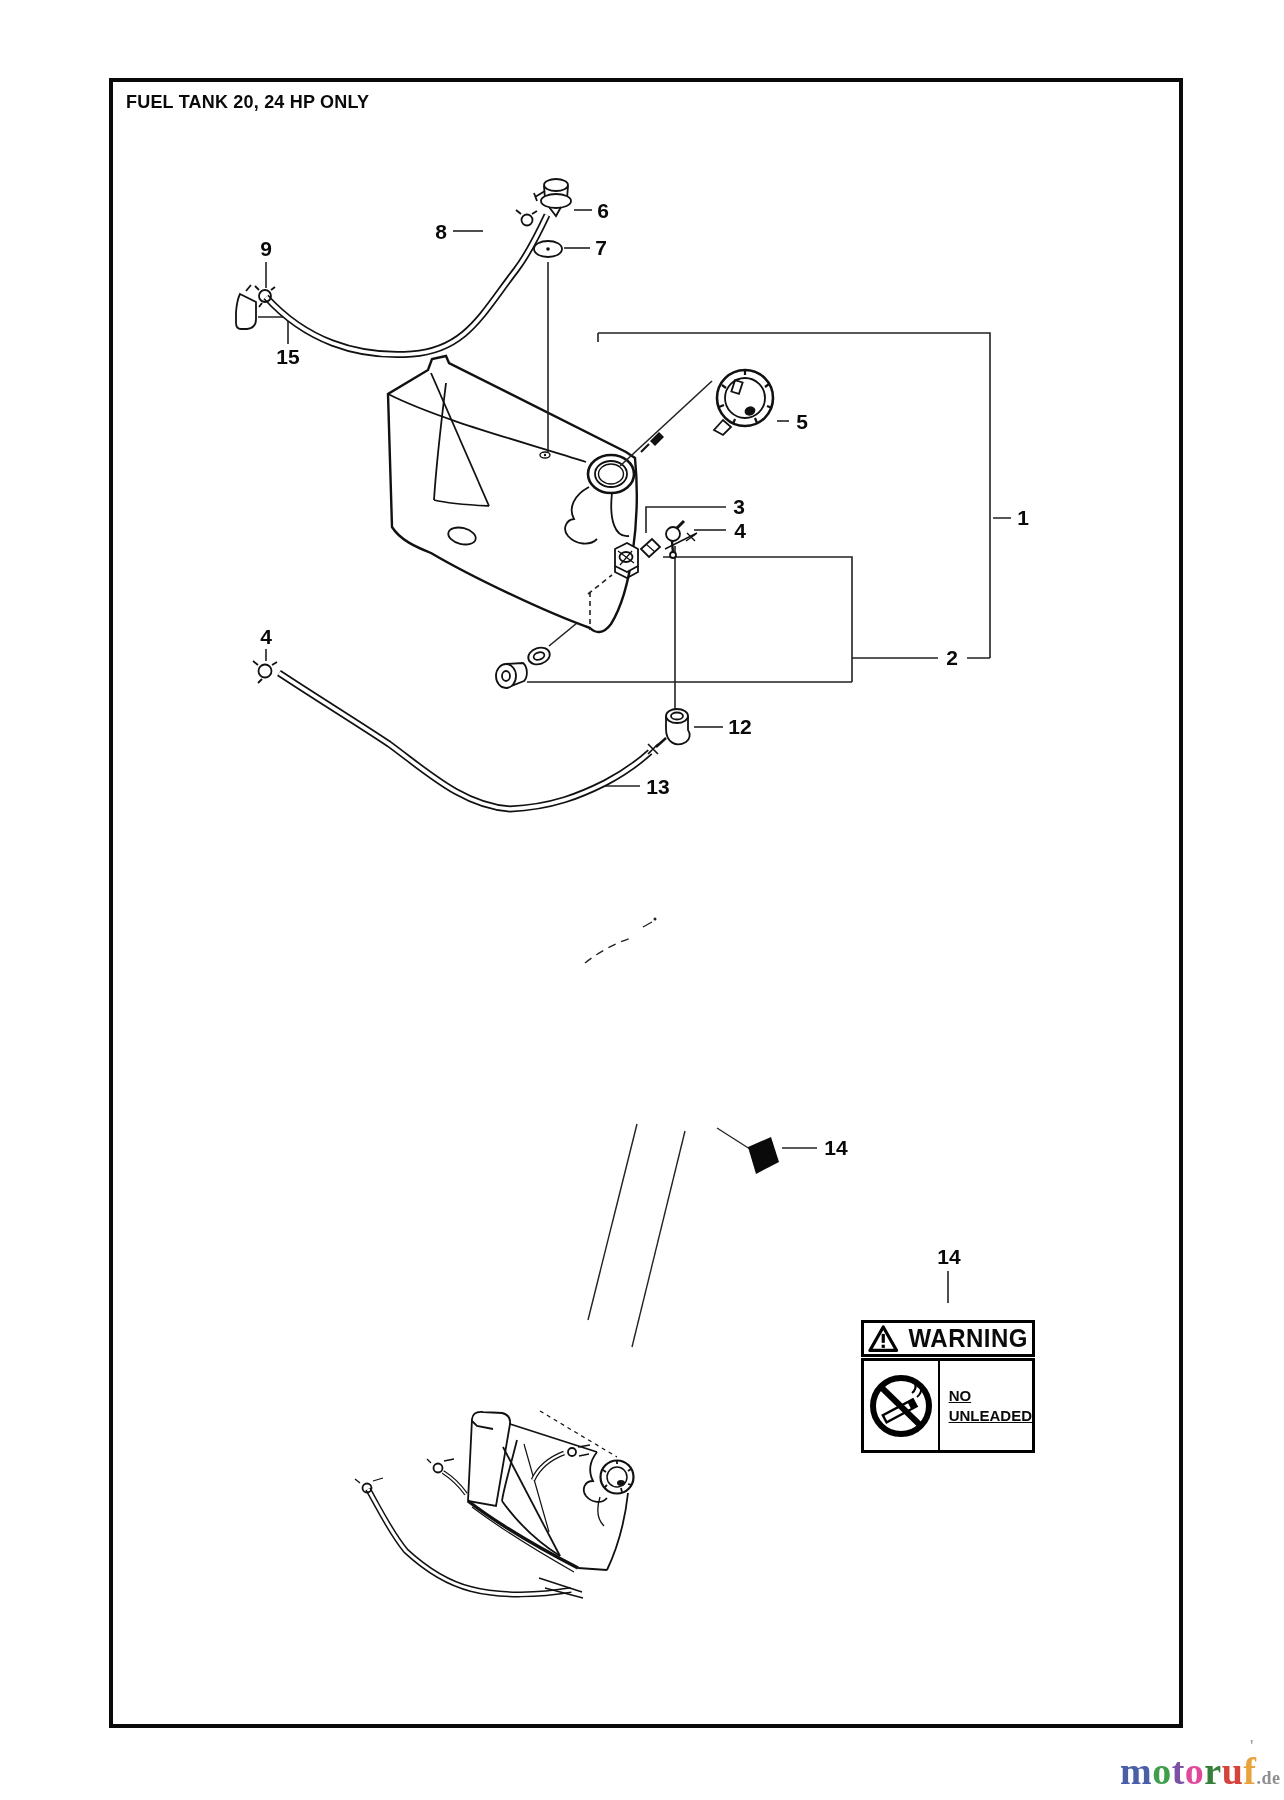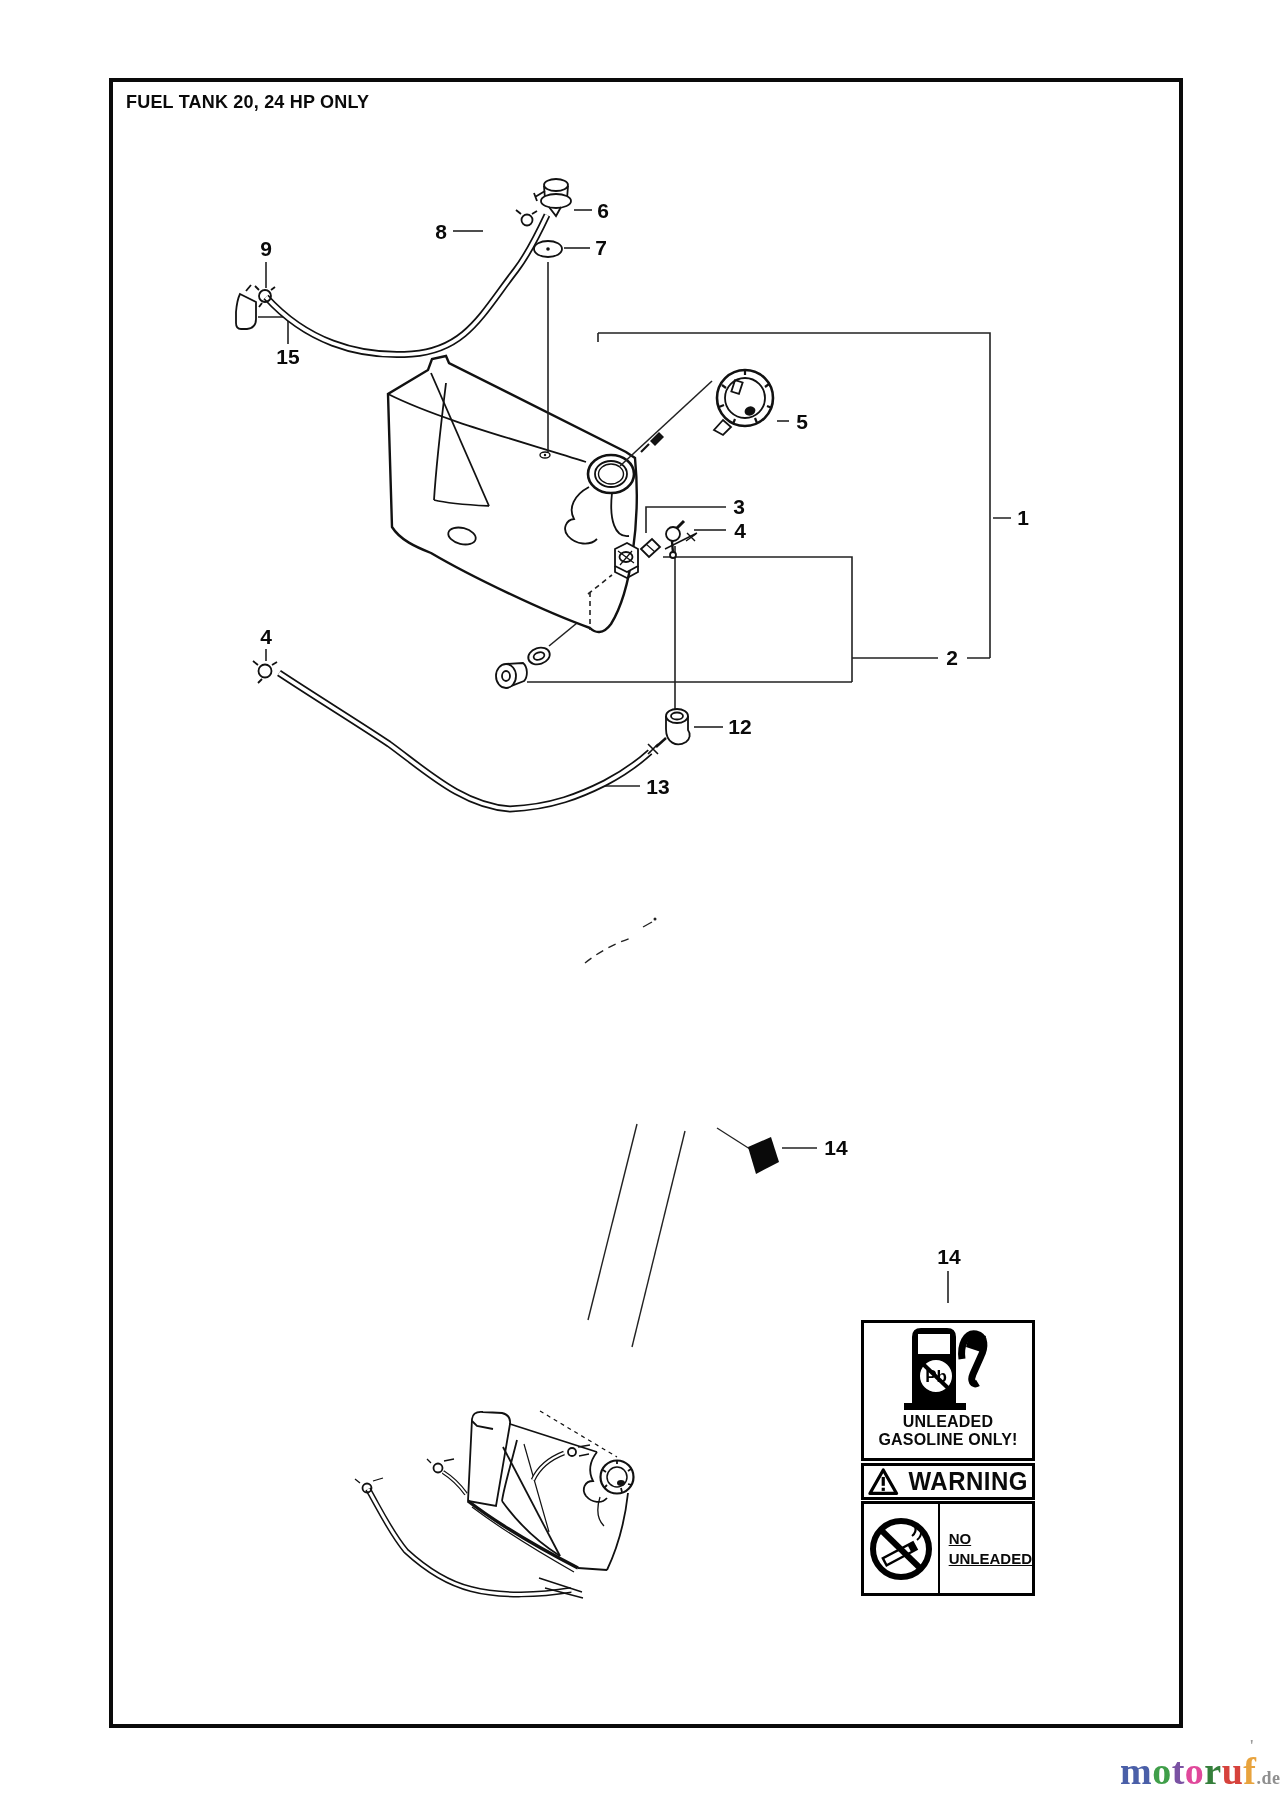--- a/index.html
+++ b/index.html
@@ -221,36 +221,20 @@
   <span class="co" style="left:739px;top:507px">3</span>
   <span class="co" style="left:740px;top:531px">4</span>
   <span class="co" style="left:952px;top:658px">2</span>
   <span class="co" style="left:266px;top:637px">4</span>
   <span class="co" style="left:740px;top:727px">12</span>
   <span class="co" style="left:658px;top:787px">13</span>
   <span class="co" style="left:836px;top:1148px">14</span>
   <span class="co" style="left:949px;top:1257px">14</span>
 
   <div class="wlabel">
-    <div class="wbox unleaded">
-      <svg width="104" height="88" viewBox="0 0 104 88">
-        <rect x="8" y="80" width="62" height="7" fill="#000"></rect>
-        <path d="M16,80 L16,14 Q16,5 25,5 L51,5 Q60,5 60,14 L60,80 Z" fill="#000"></path>
-        <rect x="22" y="11" width="32" height="20" fill="#fff"></rect>
-        <path d="M66,36 C64,22 70,9 80,11 C90,13 89,25 85,33 L77,51 C74,58 77,63 82,60" fill="none" stroke="#000" stroke-width="7"></path>
-        <path d="M74,8 L90,13 L85,29 L70,24 Z" fill="#000"></path>
-        <circle cx="40" cy="53" r="18" fill="#fff" stroke="#000" stroke-width="4"></circle>
-        <text x="40" y="59" text-anchor="middle" font-family="Liberation Sans, sans-serif" font-size="17" font-weight="700" fill="#000">Pb</text>
-        <line x1="27" y1="41" x2="53" y2="66" stroke="#000" stroke-width="4"></line>
-      </svg>
-      <div class="unleaded-text">
-        <div>UNLEADED</div>
-        <div>GASOLINE ONLY!</div>
-      </div>
-    </div>
     <div class="wbox warnbar">
       <svg width="40" height="34" viewBox="0 0 48 44">
         <path d="M24,3 L45,40 L3,40 Z" fill="#fff" stroke="#000" stroke-width="5" stroke-linejoin="round"></path>
         <rect x="21.5" y="14" width="5" height="14" fill="#000"></rect>
         <rect x="21.5" y="31" width="5" height="5" fill="#000"></rect>
       </svg>
       <span class="warn-word">WARNING</span>
     </div>
     <div class="wbox smoking">
       <div class="smoke-cell">

